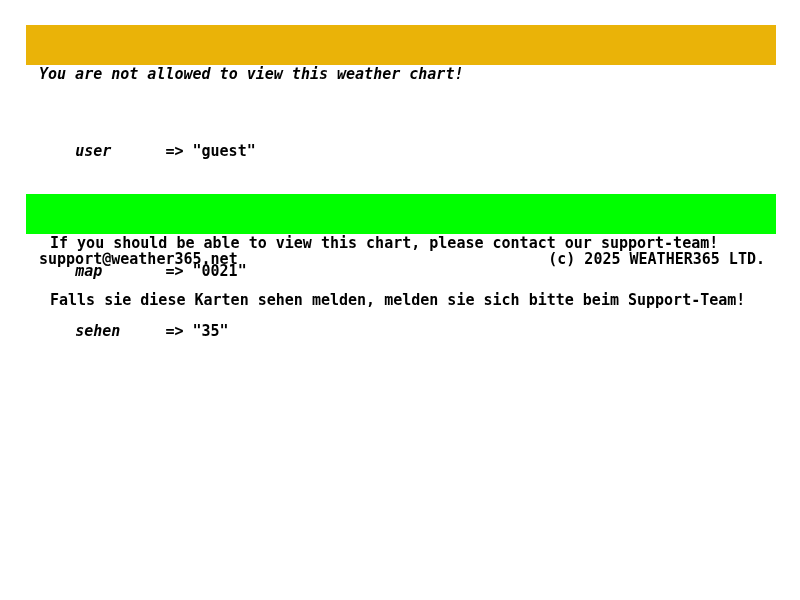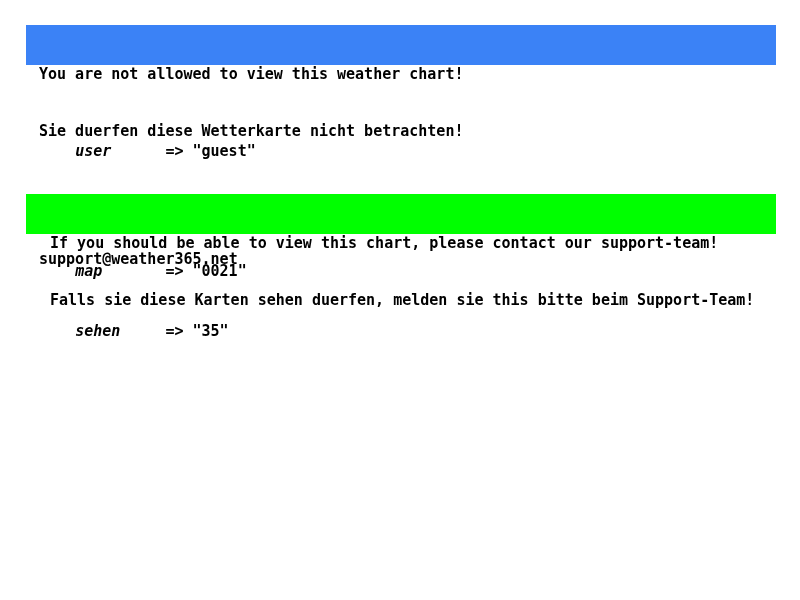--- a/index.html
+++ b/index.html
@@ -51,40 +51,40 @@
     width: 726px;
     display: flex;
     justify-content: space-between;
     line-height: 20px;
     white-space: pre;
   }
 </style>
 </head>
 <body>
 
-<div class="banner banner-red" style="background-color: #3b82f6;">
+<div class="banner banner-red" style="background-color: #eab308; font-style: italic;">
   <div>You are not allowed to view this weather chart!</div>
-  <div>Sie duerfen diese Wetterkarte nicht betrachten!</div>
 </div>
 
 <div class="params">
   <div class="param-row">
     <span class="param-key">user</span><span class="param-arrow">=&gt;</span><span class="param-value">"guest"</span>
   </div>
   <div class="param-row">
     <span class="param-key">component</span><span class="param-arrow">=&gt;</span><span class="param-value">"Weather Maps"</span>
   </div>
   <div class="param-row">
     <span class="param-key">map</span><span class="param-arrow">=&gt;</span><span class="param-value">"0021"</span>
   </div>
   <div class="param-row">
     <span class="param-key">sehen</span><span class="param-arrow">=&gt;</span><span class="param-value">"35"</span>
   </div>
 </div>
 
 <div class="banner banner-green" style="background-color: rgb(0, 255, 0);">
   <div>If you should be able to view this chart, please contact our support-team!</div>
-  <div>Falls sie diese Karten sehen duerfen, melden sie this bitte beim Support-Team!</div>
+  <div>Falls sie diese Karten sehen melden, melden sie sich bitte beim Support-Team!</div>
 </div>
 
 <div class="footer">
   <span>support@weather365.net</span>
+  <span>(c) 2025 WEATHER365 LTD.</span>
 </div>
 
 </body></html>

